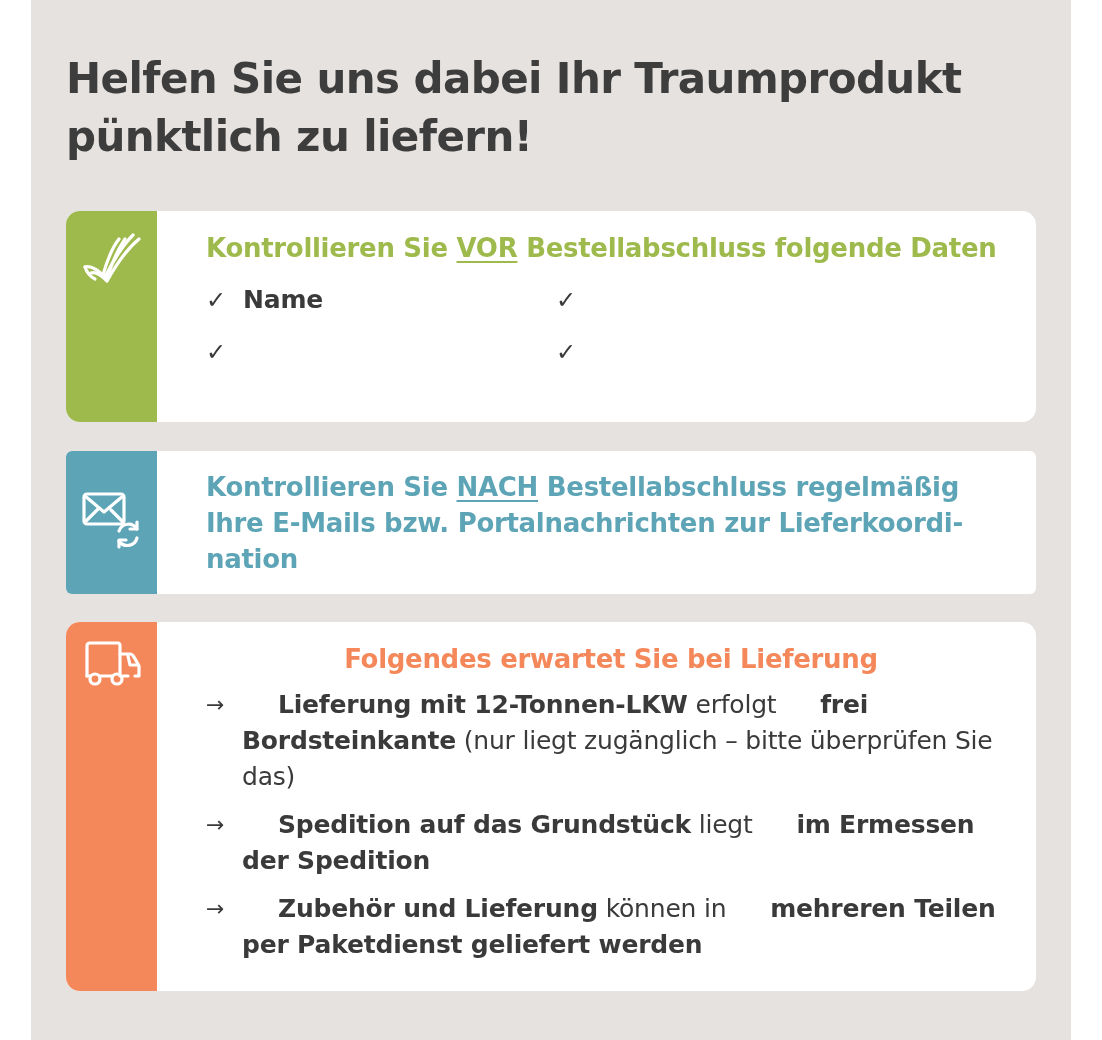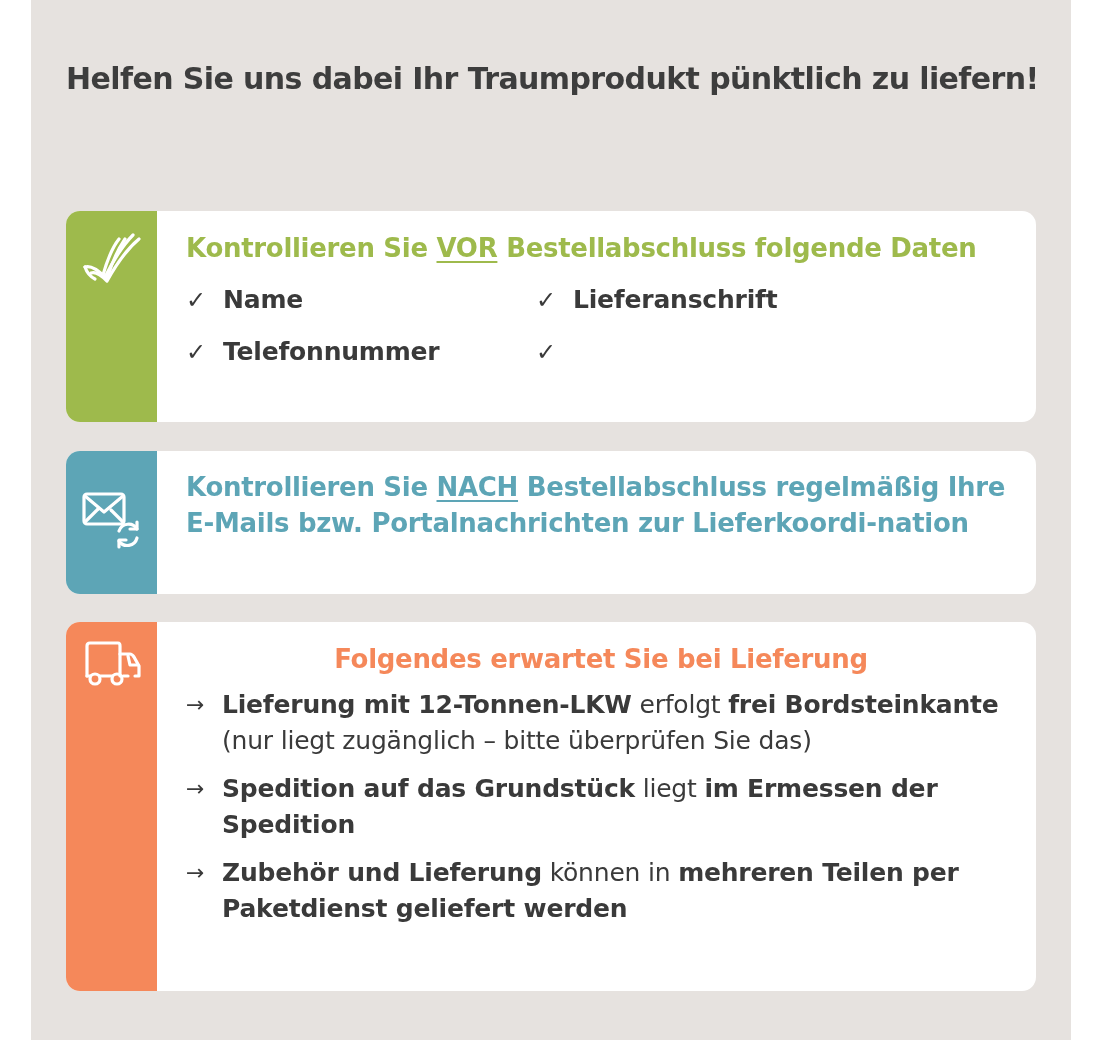--- a/index.html
+++ b/index.html
@@ -23,33 +23,34 @@
       background: #e6e2df;
     }
     .headline {
       position: absolute;
       left: 66px;
       top: 50px;
       width: 980px;
       margin: 0;
       font-family: "DejaVu Sans", sans-serif;
       font-weight: bold;
-      font-size: 30px;
+      font-size: 42px;
       line-height: 58px;
       color: #3d3d3d;
       letter-spacing: -0.6px;
     }
     .card {
       position: absolute;
       left: 66px;
       width: 970px;
       background: #ffffff;
       border-radius: 14px;
       overflow: hidden;
       display: flex;
+      gap: 20px;
     }
     .card .strip {
       width: 91px;
       flex: 0 0 91px;
       display: flex;
       justify-content: center;
       align-items: flex-start;
       padding-top: 20px;
       box-sizing: border-box;
     }
@@ -93,21 +94,21 @@
       color: #3a3a3a;
       letter-spacing: -0.2px;
     }
     .checklist .check {
       font-weight: normal;
       font-size: 24px;
       width: 37px;
       color: #3a3a3a;
     }
     
-    .card2 { top: 451px; height: 143px; }
+    .card2 { top: 451px; height: 143px; border-radius: 6px; }
     .card2 .strip { background: #5da5b6; padding-top: 40px; }
     .card2 .card-title { color: #5da5b6; padding-top: 18px; }
     
     .card3 { top: 622px; height: 369px; }
     .card3 .strip { background: #f5885a; padding-top: 18px; }
     .card3 .card-title { color: #f5885a; padding-top: 19px; text-align: center; }
     .arrowlist {
       list-style: none;
       margin: 10px 0 0 0;
       padding: 0;
@@ -118,21 +119,21 @@
       line-height: 36px;
       color: #3a3a3a;
       margin-bottom: 12px;
       letter-spacing: -0.2px;
     }
     .arrowlist .arrow {
       flex: 0 0 36px;
       font-size: 22px;
       color: #3a3a3a;
     }
-    .arrowlist .text b { font-weight: bold; }
+    .arrowlist .text b { font-weight: bold; margin-left: 36px; }
     .arrowlist .text span.reg { font-weight: normal; }
     svg { display: block; }
   </style>
 </head>
 <body>
 
 <div class="panel">
 </div>
 
 <h1 class="headline">Helfen Sie uns dabei Ihr Traumprodukt pünktlich zu liefern!</h1>
@@ -151,25 +152,23 @@
   </div>
   <div class="content">
     <h2 class="card-title"><span>Kontrollieren Sie </span><u>VOR</u><span> Bestellabschluss folgende Daten</span></h2>
     <ul class="checklist">
       <li>
         <span class="check">✓</span>
         <span>Name</span>
       </li>
       <li>
         <span class="check">✓</span>
-        <span>Lieferanschrift</span>
-      </li>
-      <li>
-        <span class="check">✓</span>
-        <span>Telefonnummer</span>
+      </li>
+      <li>
+        <span class="check">✓</span>
       </li>
       <li>
         <span class="check">✓</span>
       </li>
     </ul>
   </div>
 </div>
 
 <div class="card card2">
   <div class="strip">

